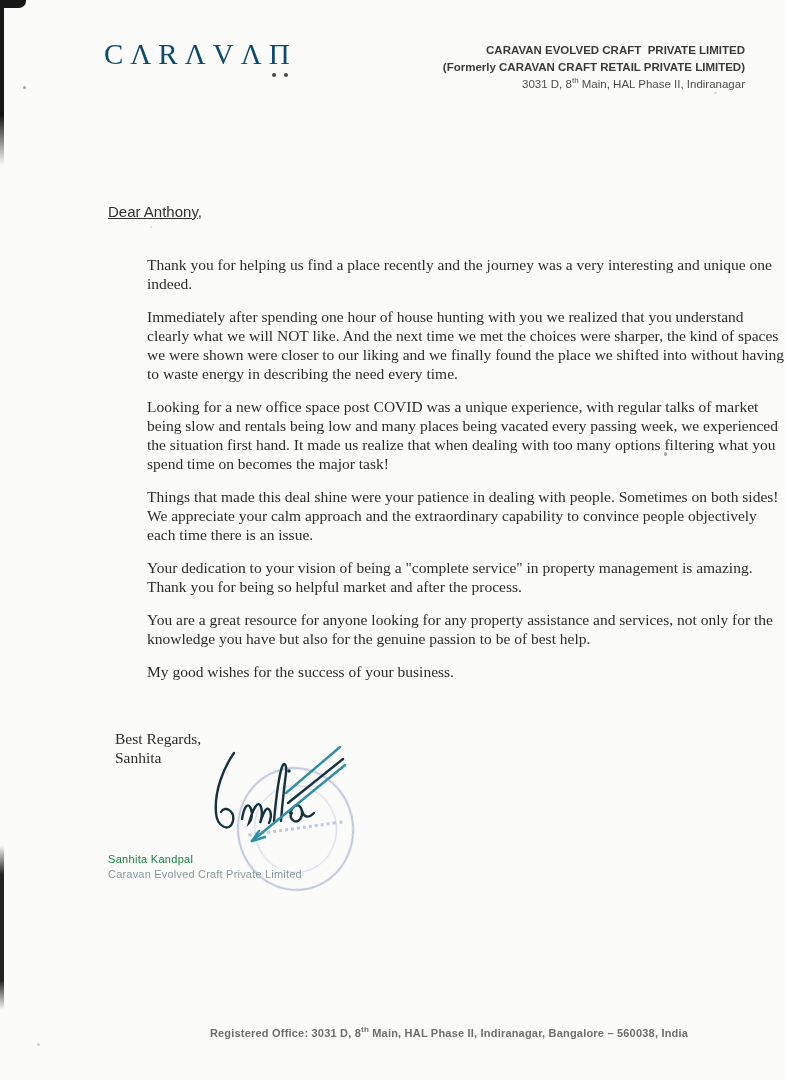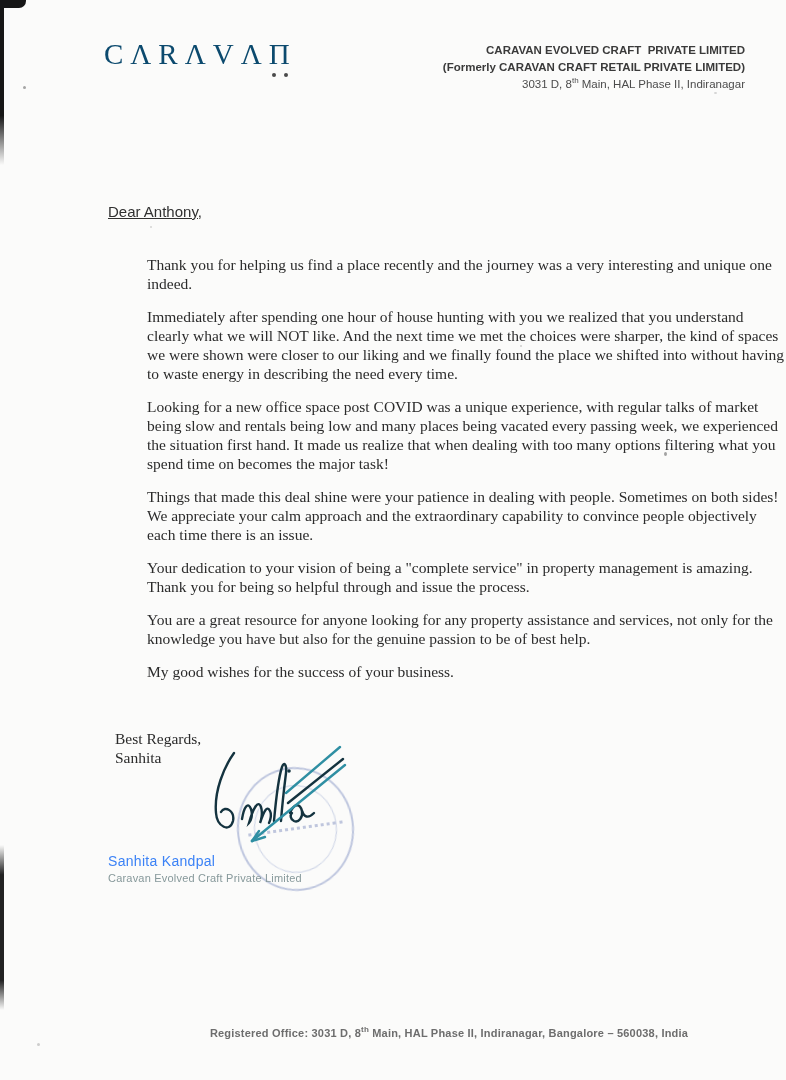--- a/index.html
+++ b/index.html
@@ -38,21 +38,21 @@
         font-size:15.5px;line-height:19px;color:#2b2b2b;}
   
   .stamp{position:absolute;left:237px;top:767px;width:113px;height:120px;border-radius:50%;
         border:2px solid rgba(130,146,196,.5);filter:blur(.5px);transform:rotate(-8deg);}
   .stamp .inner{position:absolute;left:15px;top:16px;right:15px;bottom:16px;border-radius:50%;
         border:1.5px solid rgba(130,146,196,.38);}
   .stamp .band{position:absolute;left:8%;right:8%;top:48%;height:0;
         border-top:3px dotted rgba(118,134,186,.45);}
   .sig{position:absolute;left:190px;top:733px;}
   .signer{position:absolute;left:108px;top:853px;}
-  .signer-name{font-size:14px;color:#3b82f6;letter-spacing:.3px;}
+  .signer-name{font-size:11px;color:#15803d;letter-spacing:.3px;}
   .signer-co{font-size:11px;color:#86989a;margin-top:3px;letter-spacing:.2px;}
   
   .footer{position:absolute;left:0;top:1027px;width:786px;box-sizing:border-box;padding-left:112px;
         text-align:center;font-size:11px;font-weight:700;color:#6d6d6d;letter-spacing:.2px;}
 </style>
 </head>
 <body>
 
 <div class="page">
 
@@ -74,21 +74,21 @@
     <div><span>3031 D, 8</span><sup>th</sup><span> Main, HAL Phase II, Indiranagar</span></div>
   </div>
 
   <div class="salutation">Dear Anthony,</div>
 
   <div class="body-text">
     <p>Thank you for helping us find a place recently and the journey was a very interesting and unique one indeed.</p>
     <p>Immediately after spending one hour of house hunting with you we realized that you understand clearly what we will NOT like. And the next time we met the choices were sharper, the kind of spaces we were shown were closer to our liking and we finally found the place we shifted into without having to waste energy in describing the need every time.</p>
     <p>Looking for a new office space post COVID was a unique experience, with regular talks of market being slow and rentals being low and many places being vacated every passing week, we experienced the situation first hand. It made us realize that when dealing with too many options filtering what you spend time on becomes the major task!</p>
     <p>Things that made this deal shine were your patience in dealing with people. Sometimes on both sides! We appreciate your calm approach and the extraordinary capability to convince people objectively each time there is an issue.</p>
-    <p>Your dedication to your vision of being a "complete service" in property management is amazing. Thank you for being so helpful through and issue the process.</p>
+    <p>Your dedication to your vision of being a "complete service" in property management is amazing. Thank you for being so helpful market and after the process.</p>
     <p>You are a great resource for anyone looking for any property assistance and services, not only for the knowledge you have but also for the genuine passion to be of best help.</p>
     <p>My good wishes for the success of your business.</p>
   </div>
 
   <div class="closing">
     <div>Best Regards,</div>
     <div>Sanhita</div>
   </div>
 
   <div class="stamp">

